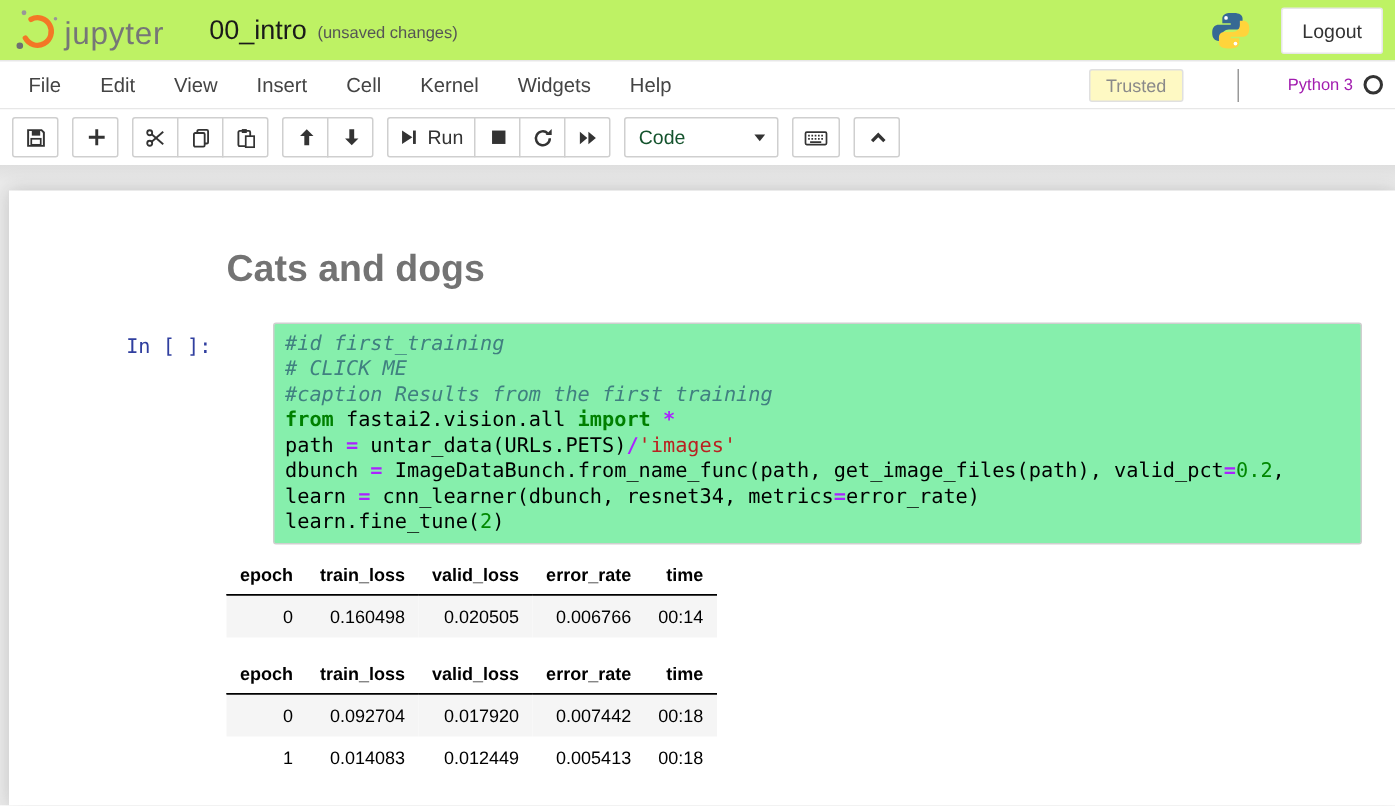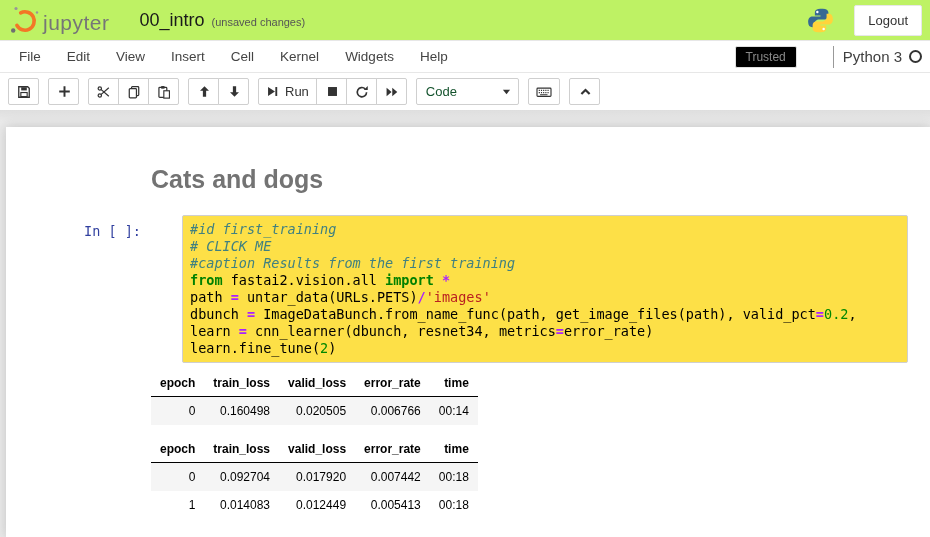--- a/index.html
+++ b/index.html
@@ -16,23 +16,23 @@
   .py-logo { margin-right: 20px; }
   .logout-btn { background: #fff; border: 1px solid #e7e7e7; border-radius: 2px;
     font-size: 13px; color: #333; padding: 7px 13px; cursor: pointer; font-family: inherit; }
 
   
   .menubar { height: 33px; border-top: 1px solid #e7e7e7; border-bottom: 1px solid #e7e7e7;
     display: flex; align-items: center; padding-left: 6px; background: #fff; }
   .menu-item { font-size: 13.5px; color: #444; padding: 0 13px; cursor: pointer; line-height: 31px; }
   .menubar-right { margin-left: auto; display: flex; align-items: center; }
   .trusted-badge { font-size: 12px; color: #8a8a8a; border: 1px solid #e0e0e0; border-radius: 2px;
-    padding: 3px 10px; margin-right: 36px; background:#000000; }
+    padding: 3px 10px; margin-right: 36px; background:#fef9c3; }
   .kernel-divider { width: 1px; height: 22px; background: #999; margin-right: 9px; }
-  .kernel-name { font-size: 15px; color: #404040; margin-right: 7px; }
+  .kernel-name { font-size: 11px; color: #a21caf; margin-right: 7px; margin-left: 24px; }
   .kernel-indicator { width: 13px; height: 13px; border: 2px solid #333; border-radius: 50%; margin-right: 8px; }
 
   
   .toolbar { height: 37px; display: flex; align-items: center; padding-left: 8px; background:#fff; }
   .btn-group { display: flex; margin-right: 9px; }
   .tb-btn { height: 27px; min-width: 31px; background: #fff; border: 1px solid #cfcfcf;
     display: flex; align-items: center; justify-content: flex-end; cursor: pointer; padding: 0 7px; }
   .btn-group .tb-btn + .tb-btn { margin-left: -1px; }
   .btn-group .tb-btn:first-child { border-radius: 2px 0 0 2px; }
   .btn-group .tb-btn:last-child { border-radius: 0 2px 2px 0; }
@@ -48,21 +48,21 @@
     box-shadow: 0 0 12px 1px rgba(87,87,87,0.25); padding-top: 38px; }
 
   .md-cell { display: flex; }
   .prompt-spacer { width: 145px; flex: none; }
   .md-cell h1 { font-size: 25px; font-weight: bold; color: #737373; margin-bottom: 21px; }
 
   .code-cell { display: flex; gap: 31px; }
   .prompt { width: 145px; flex: none; text-align: right; padding: 8px 10px 0 0;
     font-family: "DejaVu Sans Mono", "Liberation Mono", monospace; font-size: 13.5px; color: #303f9f; }
   .input-area { flex: 1; margin-right: 22px; border: 1px solid #cfcfcf; border-radius: 2px;
-    background: #fde047; padding: 5px 7px; cursor: text; }
+    background: #86efac; padding: 5px 7px; cursor: text; }
   .code-line { font-family: "DejaVu Sans Mono", "Liberation Mono", monospace;
     font-size: 13.5px; line-height: 17px; white-space: pre; color: #000; }
   .tok-com { color: #408080; font-style: italic; }
   .tok-kw  { color: #008000; font-weight: bold; }
   .tok-op  { color: #AA22FF; font-weight: bold; }
   .tok-num { color: #080; }
   .tok-str { color: #BA2121; }
 
   .output-area { margin-left: 145px; padding-top: 9px; }
   .output-table-wrap { margin-bottom: 13px; }

